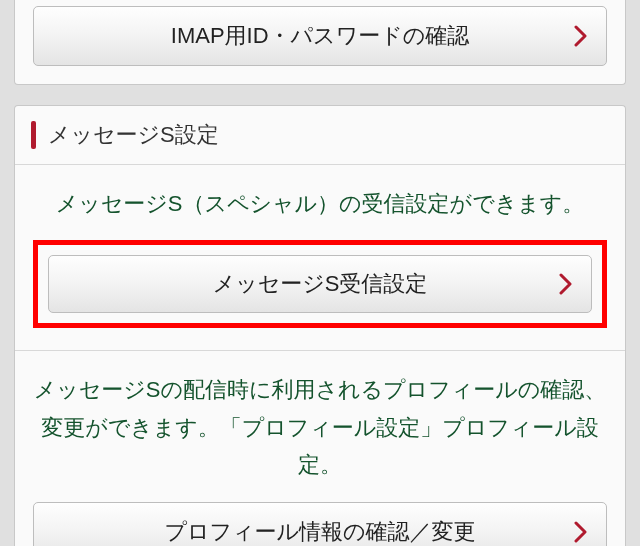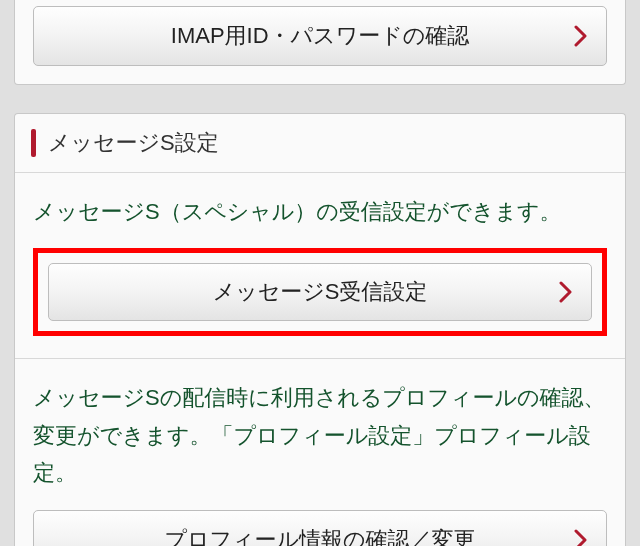--- a/index.html
+++ b/index.html
@@ -7,21 +7,22 @@
       font-family: "Hiragino Kaku Gothic ProN", "Meiryo", sans-serif;
       background: #e0e0e0;
       width: 640px;
       height: 546px;
       overflow: hidden;
     }
     .card {
       background: #fafafa;
       border: 1px solid #c8c8c8;
       border-radius: 4px;
-      margin: 28px 14px;
+      margin: 20px 14px;
+      text-align: center;
     }
     .card.top {
       margin-top: 0;
       border-top-left-radius: 0;
       border-top-right-radius: 0;
       border-top: none;
       padding-top: 6px;
     }
     .card.bottom {
       margin-bottom: 0;

